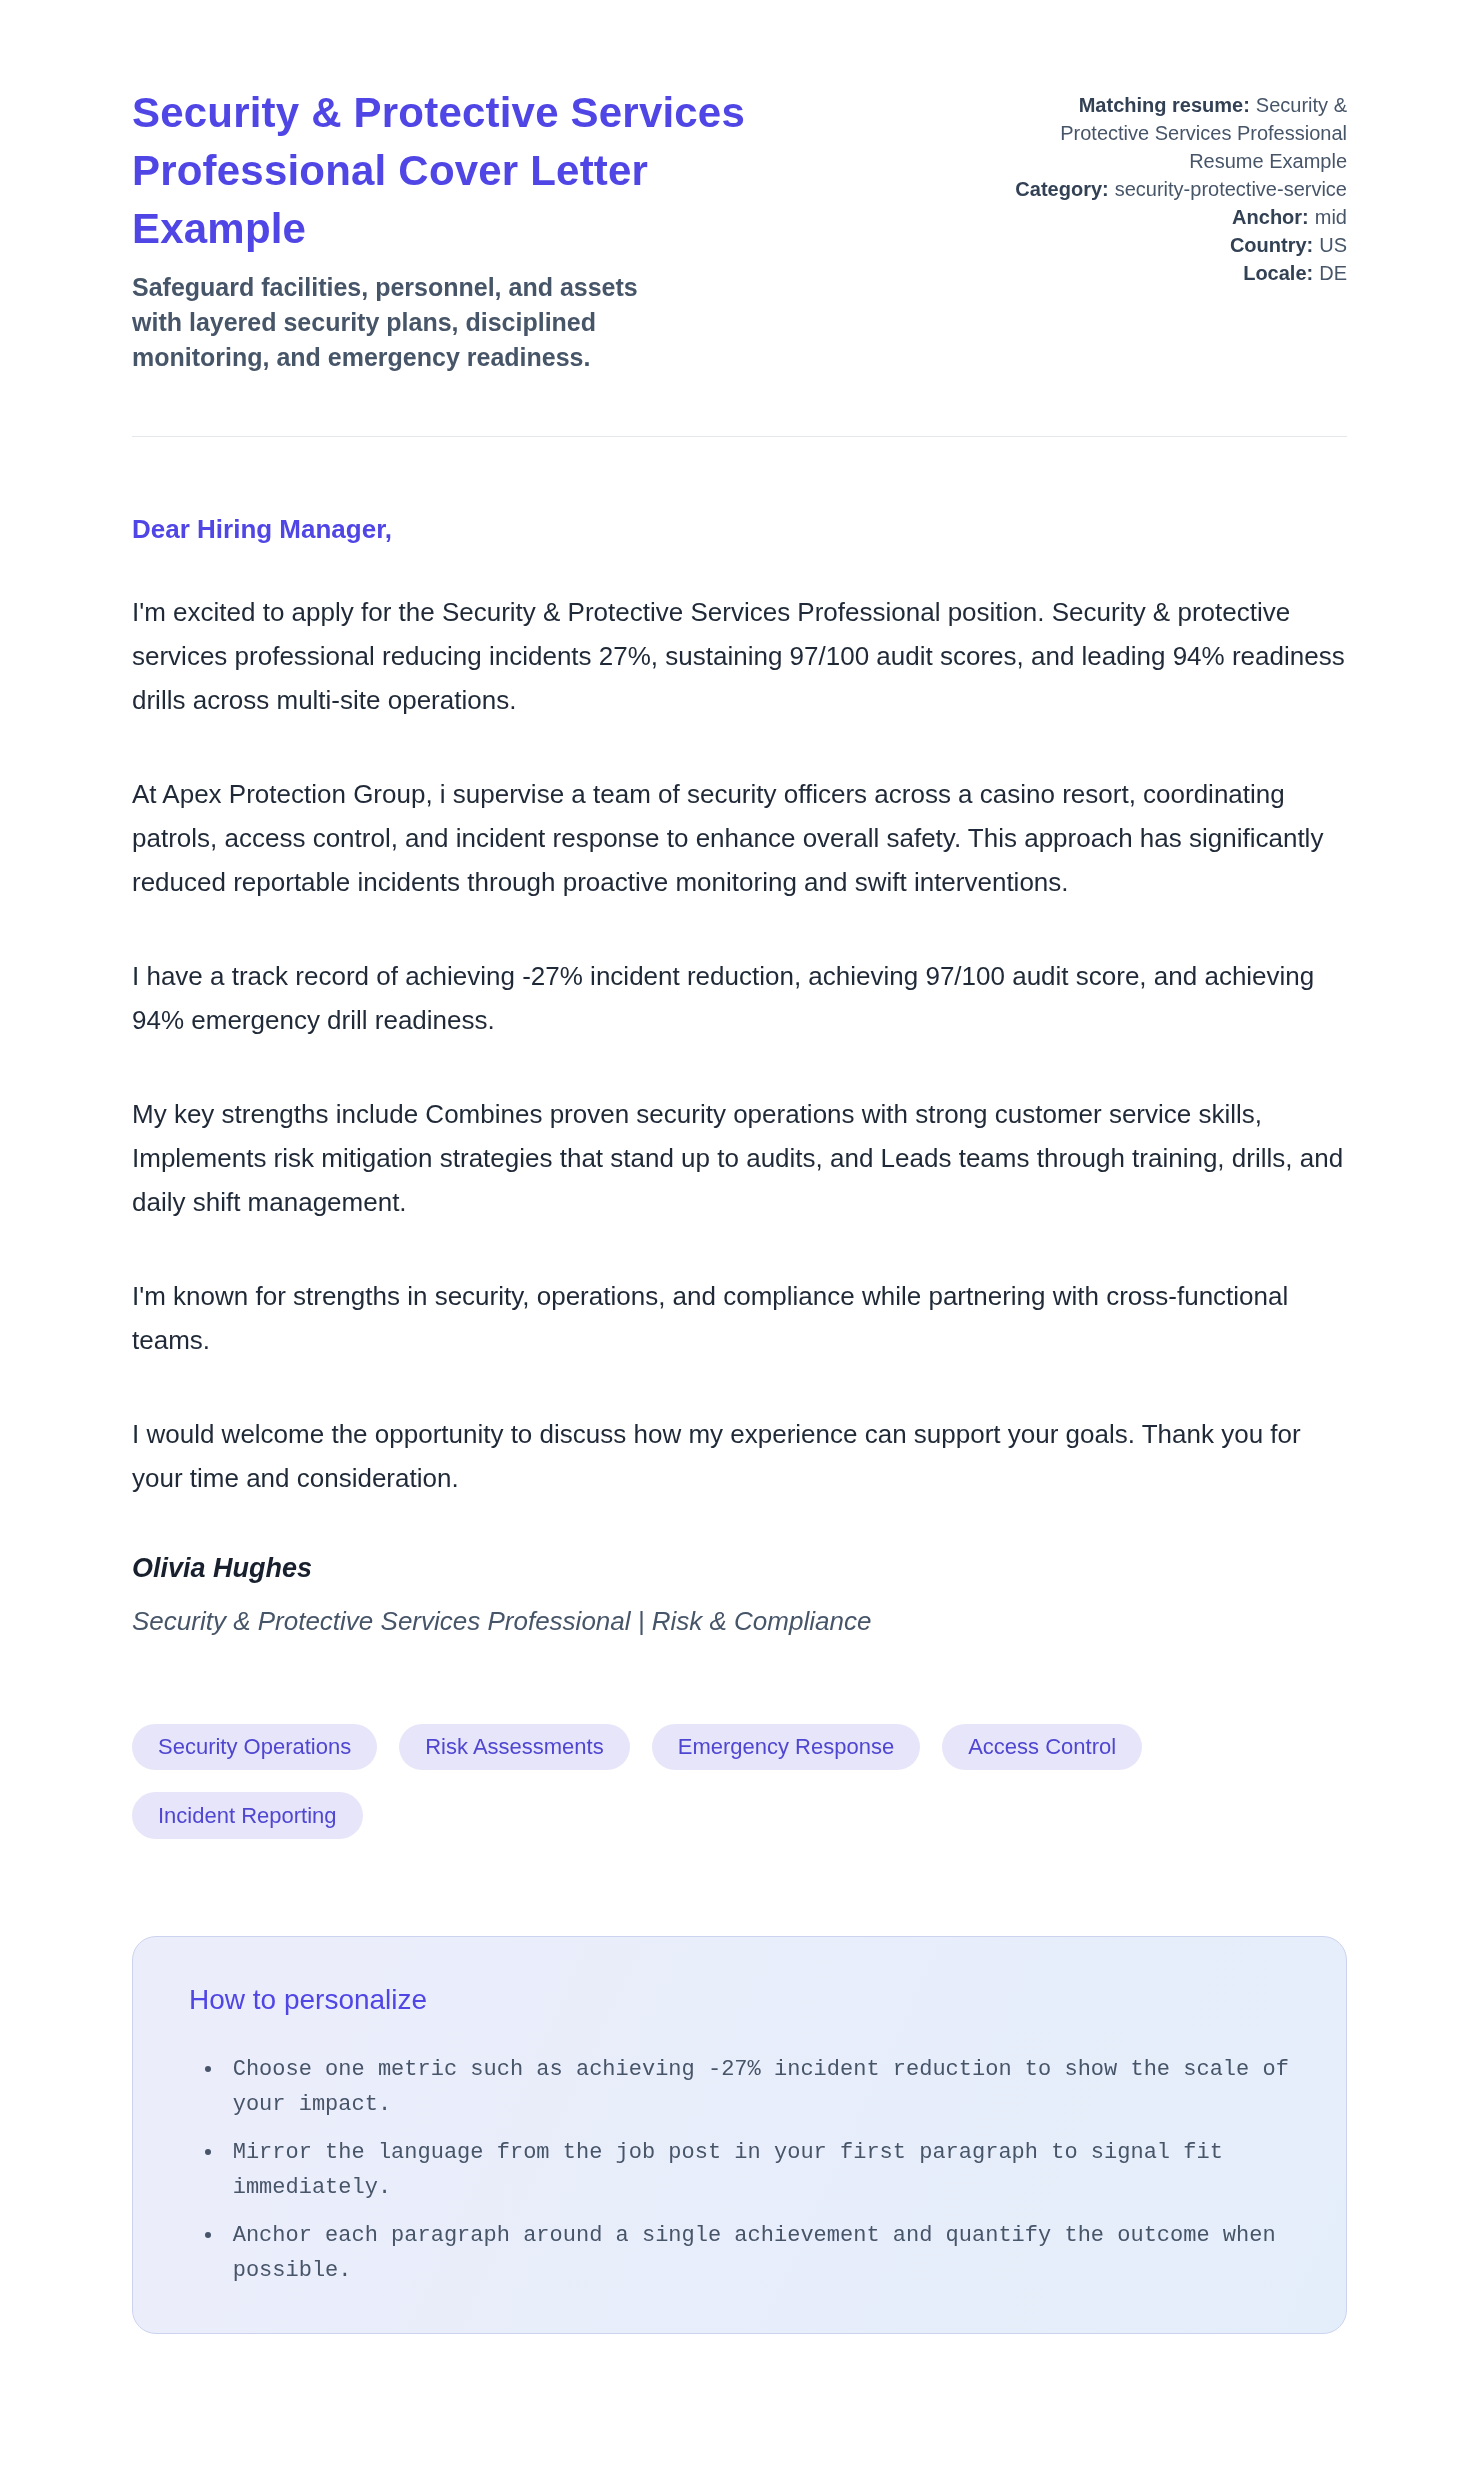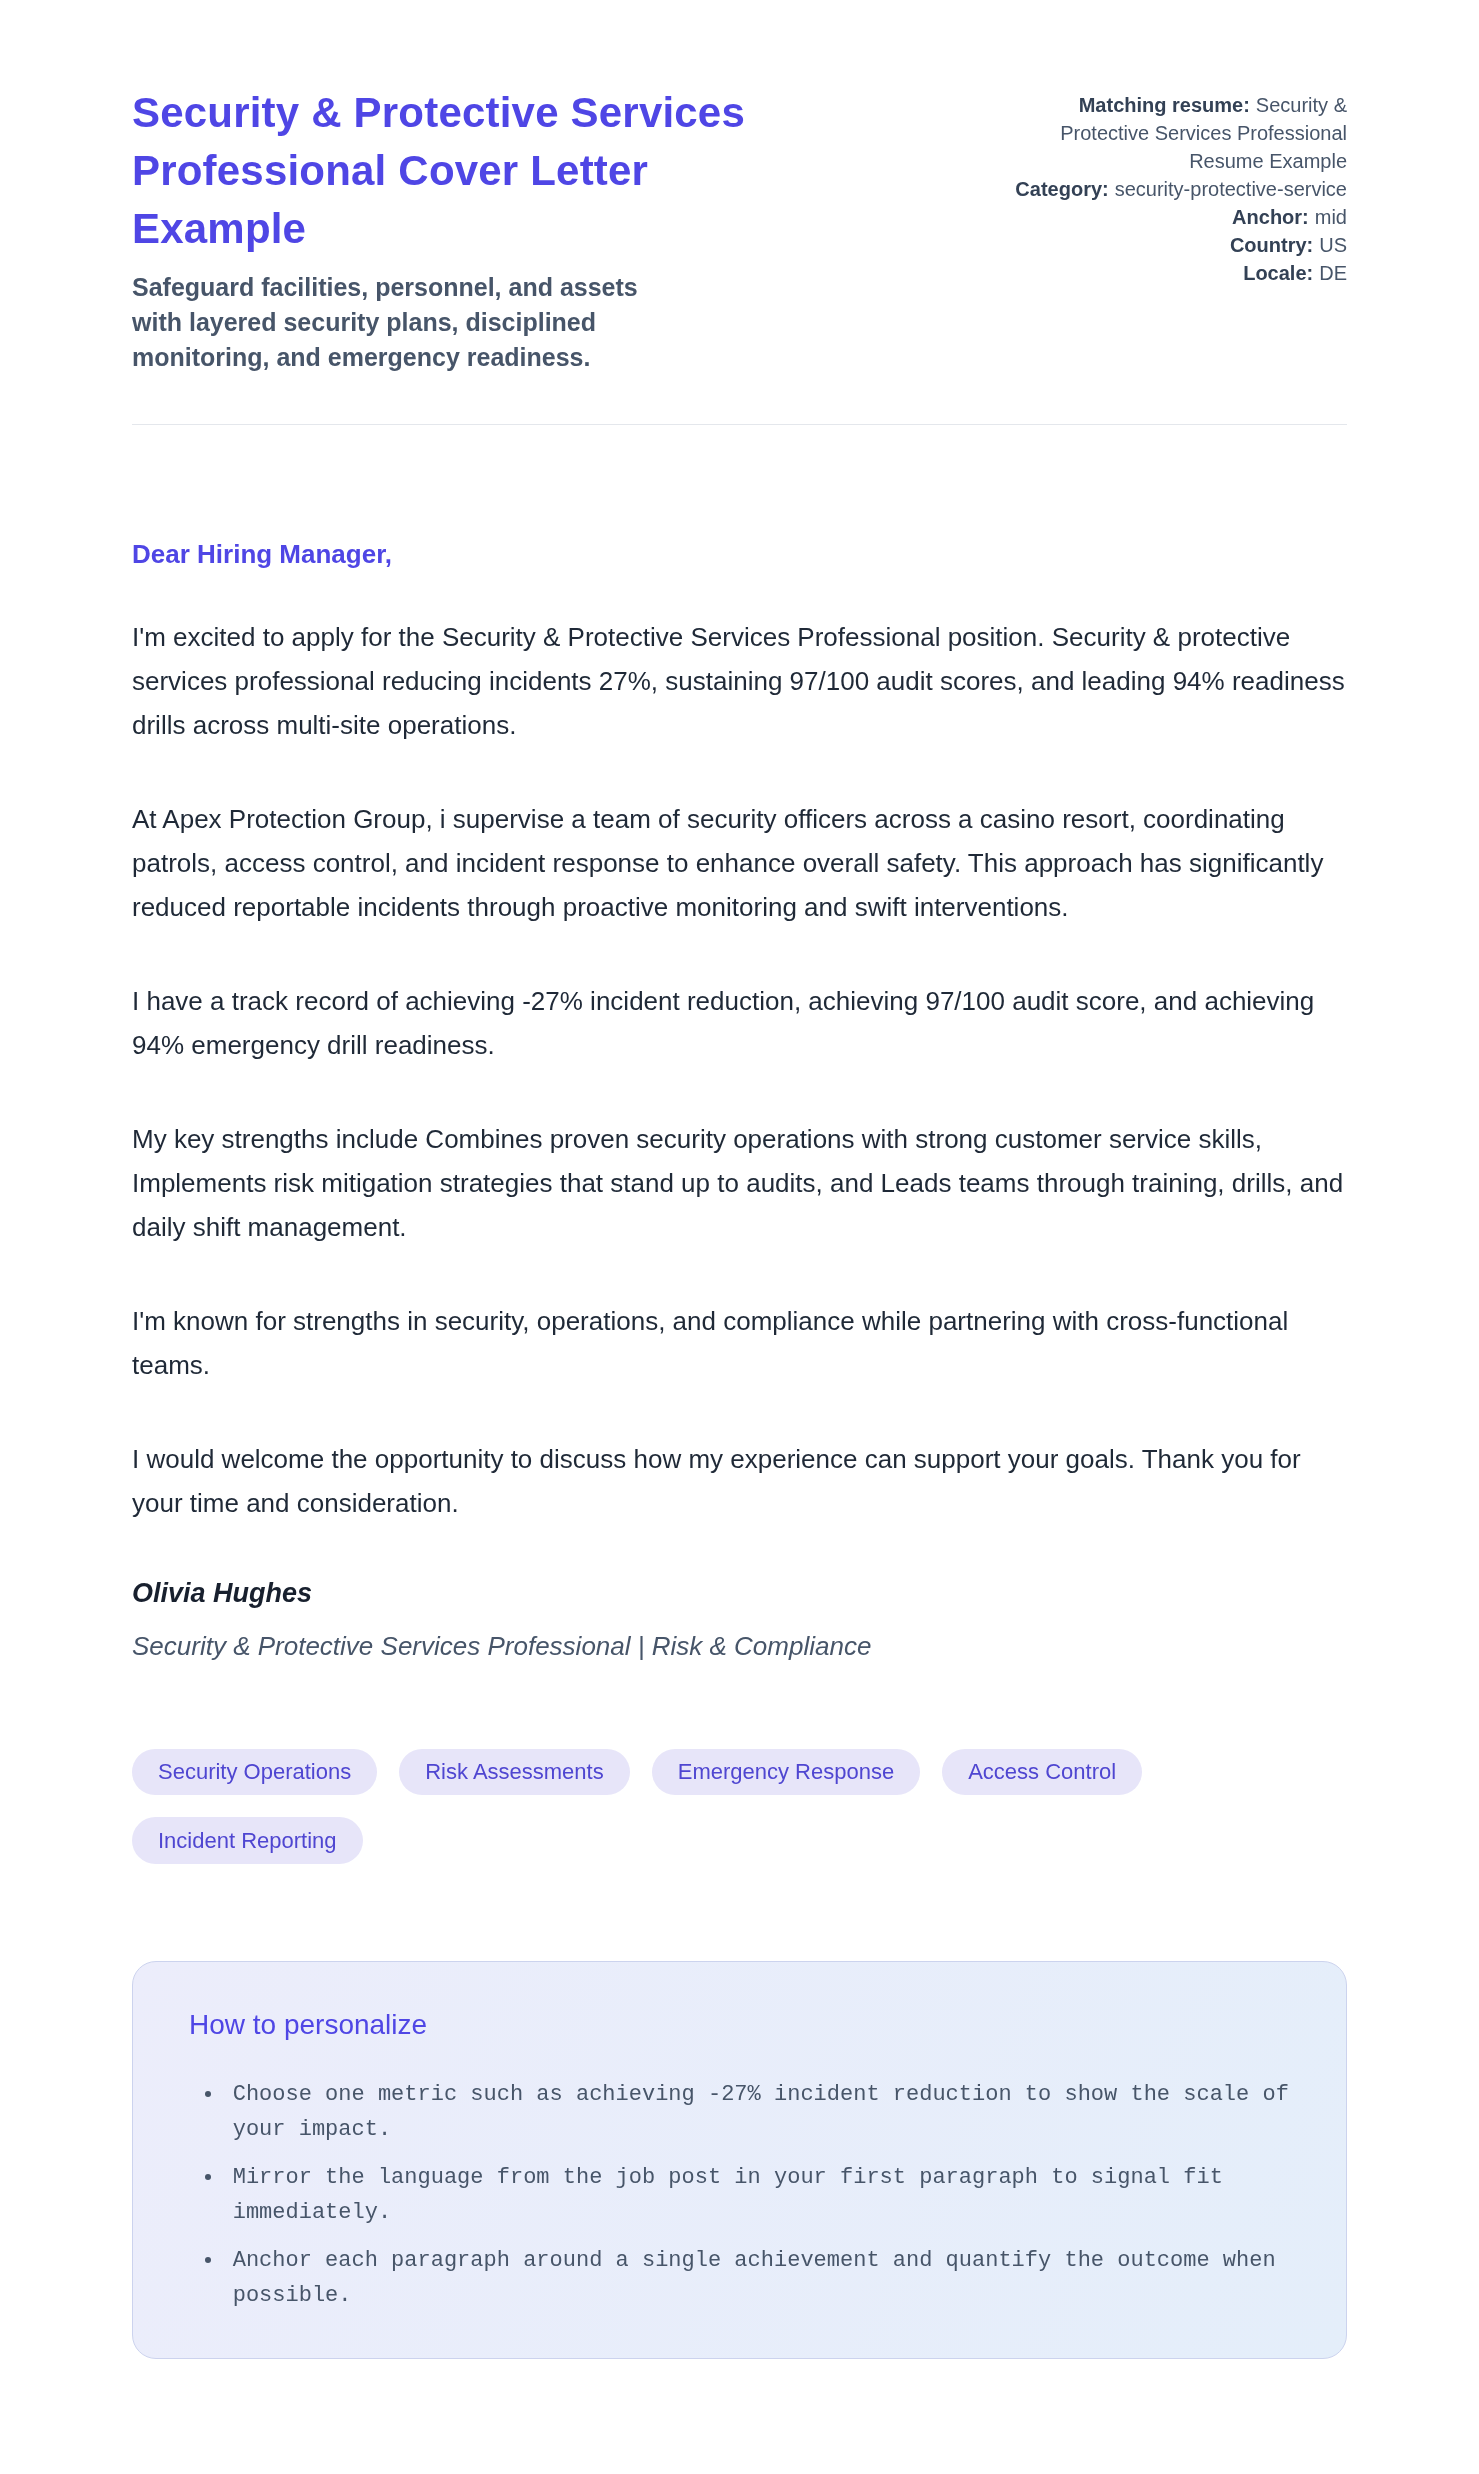--- a/index.html
+++ b/index.html
@@ -38,21 +38,21 @@
     margin:0;
     max-width:783px;
     font-size:42px;
     line-height:58px;
     font-weight:700;
     color:var(--accent);
     white-space:pre-line;
     letter-spacing:0.2px;
   }
   .page-subtitle{
-    margin:12px 0 4px 0;
+    margin:12px 0 16px 0;
     max-width:783px;
     font-size:25px;
     line-height:35px;
     font-weight:700;
     color:var(--muted-text);
     white-space:pre-line;
   }
   .meta{
     flex:0 0 357px;
     width:357px;
@@ -67,21 +67,21 @@
     font-weight:700;
     margin-right:6px;
   }
   
   .divider{
     border:none;
     border-top:1.7px solid var(--divider);
     margin:45px 0 0 0;
   }
   
-  .letter{margin-top:110px;}
+  .letter{margin-top:73px;}
   .greeting{
     margin:0 0 42px 0;
     font-size:26px;
     line-height:38px;
     font-weight:700;
     color:var(--accent);
   }
   .para{
     margin:0 0 50px 0;
     font-size:26px;

